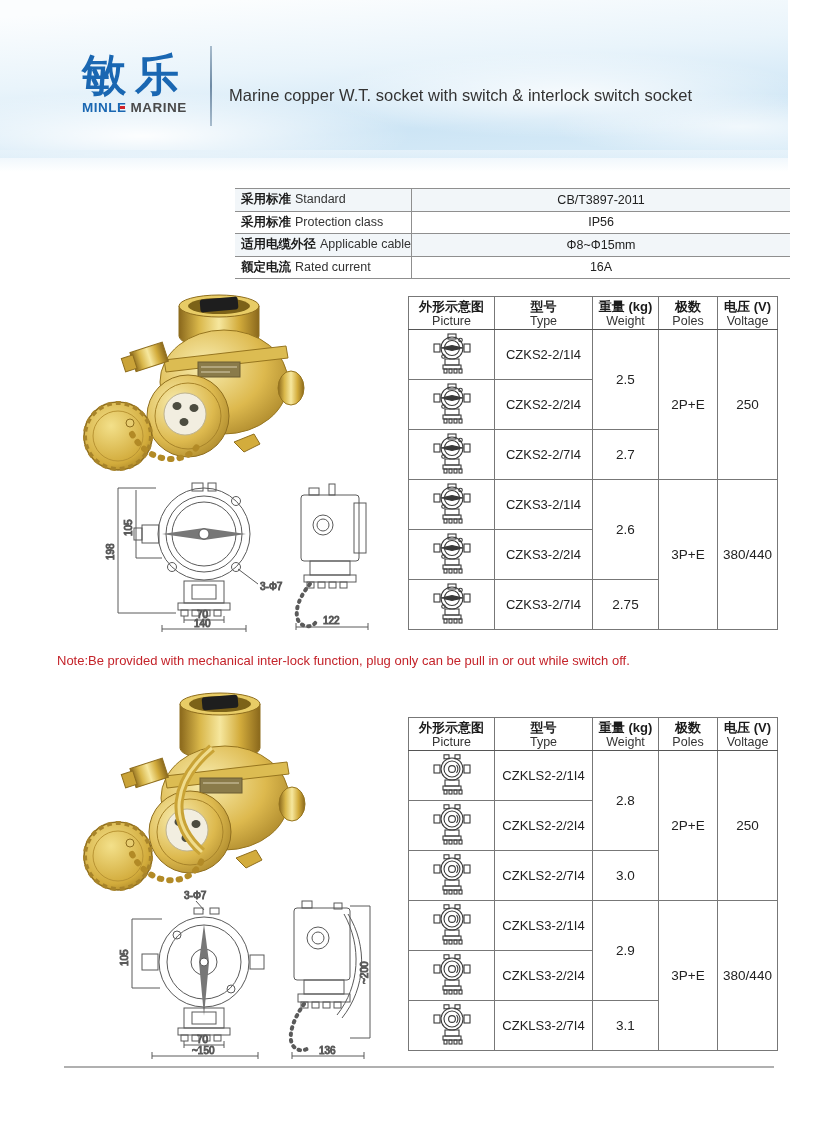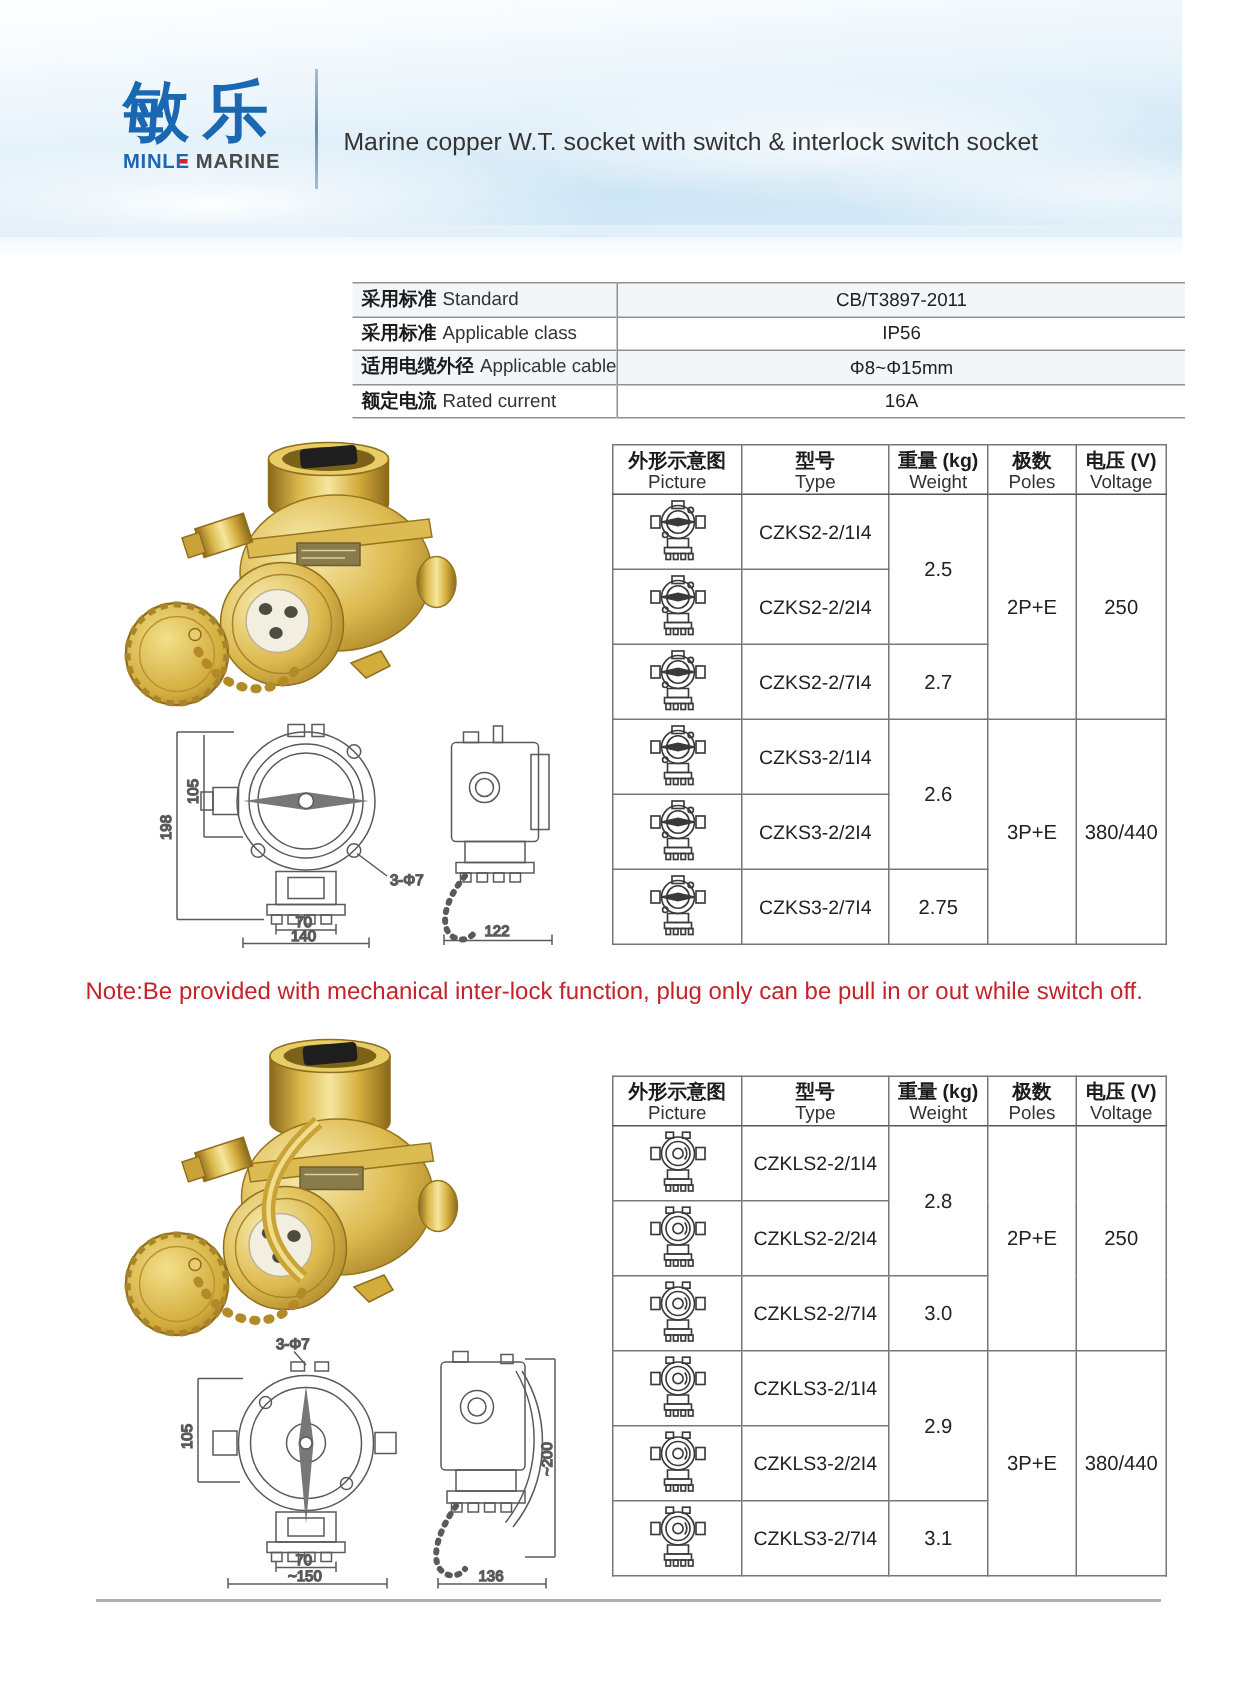--- a/index.html
+++ b/index.html
@@ -45,21 +45,21 @@
   .ptable thead th{border-bottom:1px solid #555;}
   .h-cn{font-weight:bold;font-size:13px;line-height:15px;color:#1b1b1b;}
   .h-en{font-size:12.5px;font-weight:normal;line-height:14px;color:#333;}
   .ptable tbody tr{height:50px;}
   td.c-type{font-size:13px;color:#222;}
   td.c-num{font-size:13.5px;color:#222;}
   .row-icon{width:40px;height:44px;display:inline-block;vertical-align:middle;}
   
   .note{position:absolute;left:57px;top:649px;}
   .note-cn{color:#c4232a;font-weight:bold;font-size:13px;letter-spacing:.5px;}
-  .note-en{color:#c4232a;font-size:16px;margin-top:4px;text-align:right;}
+  .note-en{color:#c4232a;font-size:13px;margin-top:4px;text-align:right;}
   
   .fig{position:absolute;}
   .rule-bottom{position:absolute;left:64px;top:1066px;width:710px;height:2px;background:#b0b0b0;}
   svg text{font-family:"Liberation Sans",sans-serif;font-size:10px;fill:#444;}
 </style>
 </head>
 <body>
 
 <svg width="0" height="0" style="position:absolute" aria-hidden="true">
   <defs>
@@ -130,21 +130,21 @@
     <div class="title-en">Marine copper W.T. socket with switch &amp; interlock switch socket</div>
   </div>
 
   <table class="stable">
     <tbody>
       <tr class="tint">
         <td class="lab"><span class="cn">采用标准</span><span class="en">Standard</span></td>
         <td class="val">CB/T3897-2011</td>
       </tr>
       <tr>
-        <td class="lab"><span class="cn">采用标准</span><span class="en">Applicable class</span></td>
+        <td class="lab"><span class="cn">采用标准</span><span class="en">Protection class</span></td>
         <td class="val">IP56</td>
       </tr>
       <tr class="tint">
         <td class="lab"><span class="cn">适用电缆外径</span><span class="en">Applicable cable</span></td>
         <td class="val">Φ8~Φ15mm</td>
       </tr>
       <tr>
         <td class="lab"><span class="cn">额定电流</span><span class="en">Rated current</span></td>
         <td class="val">16A</td>
       </tr>

